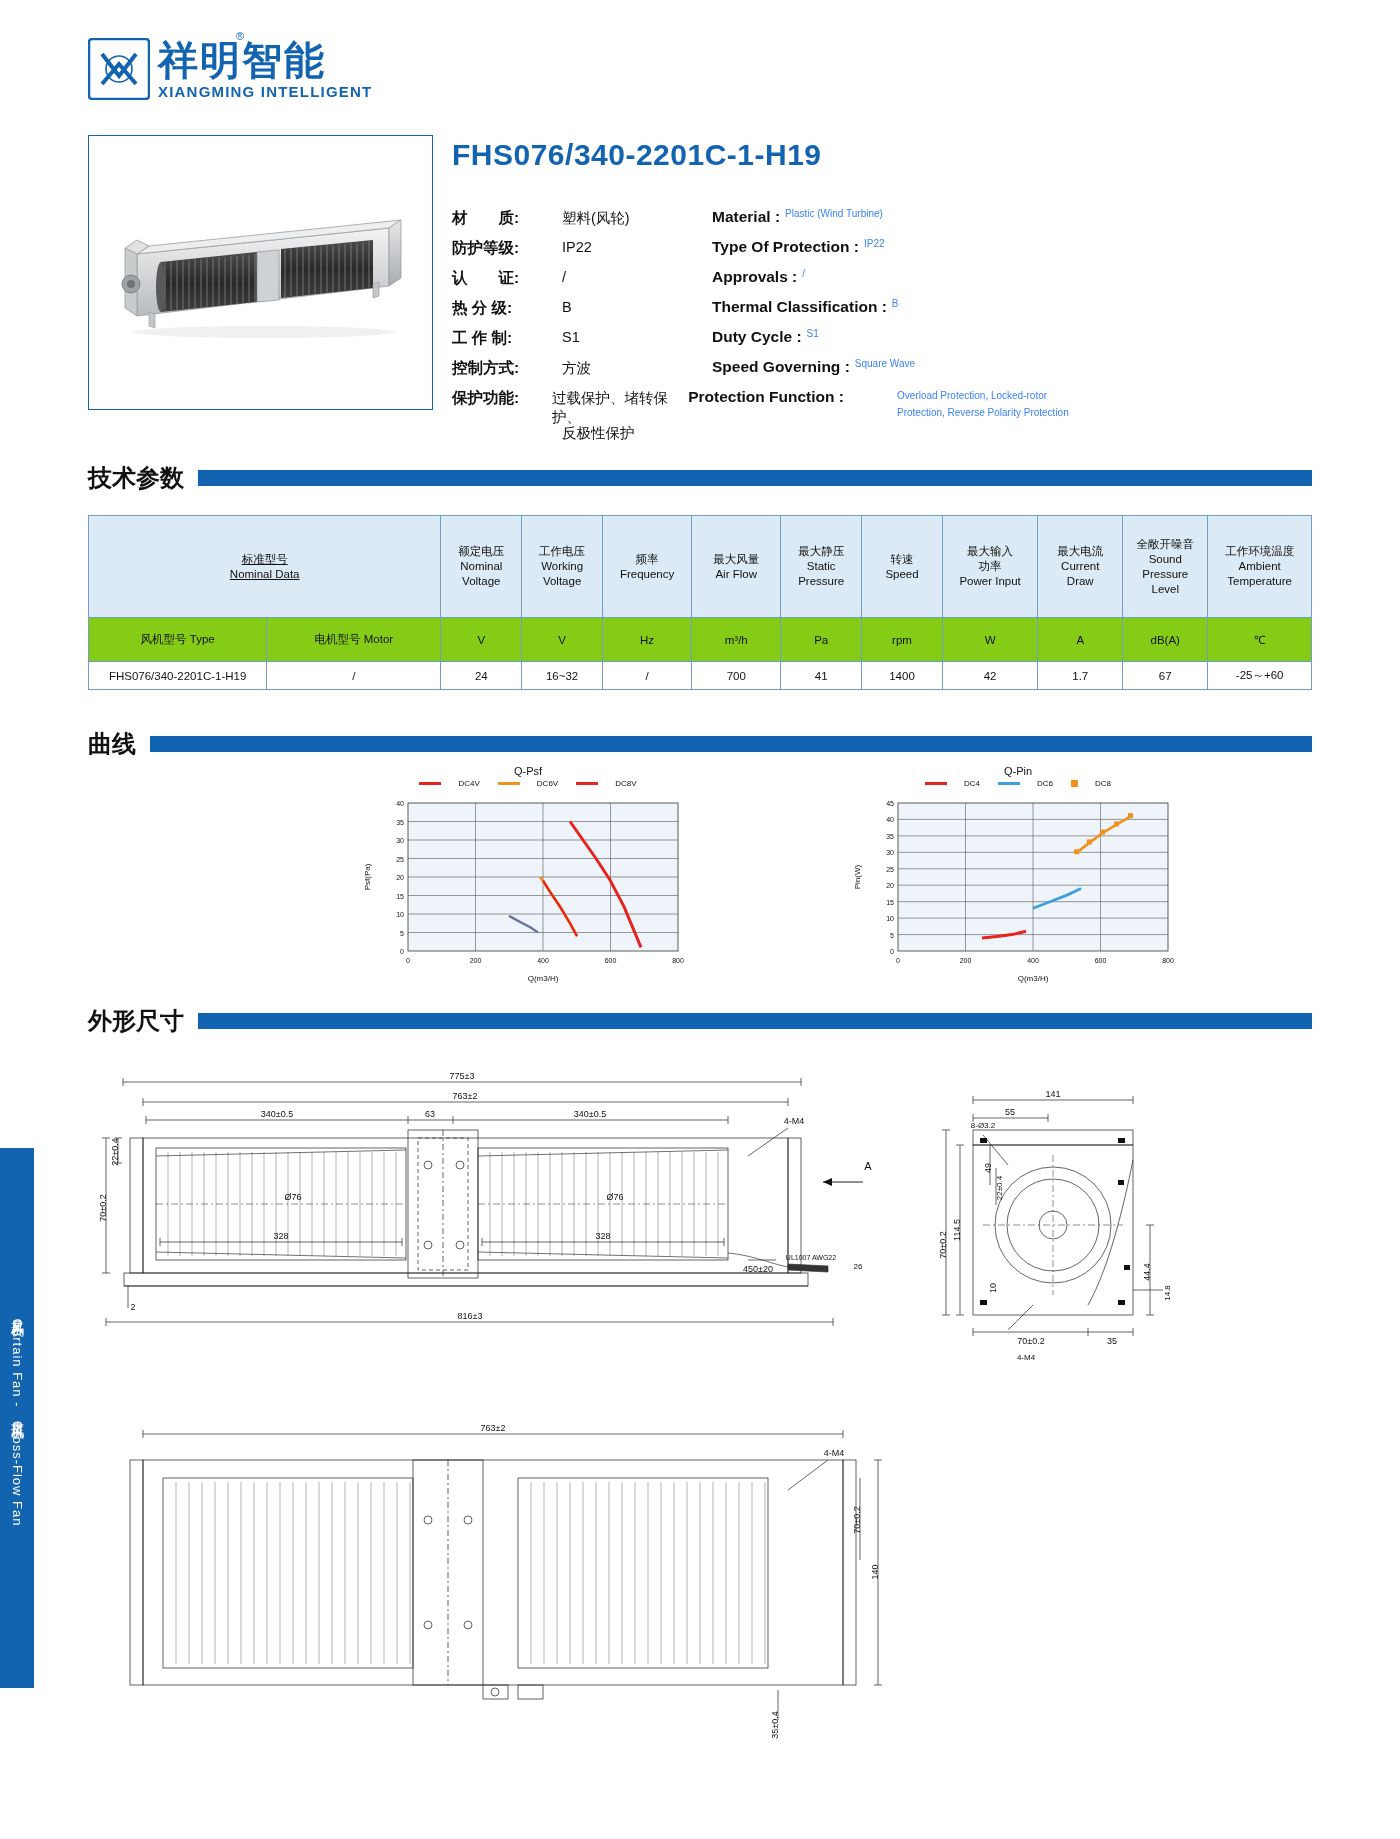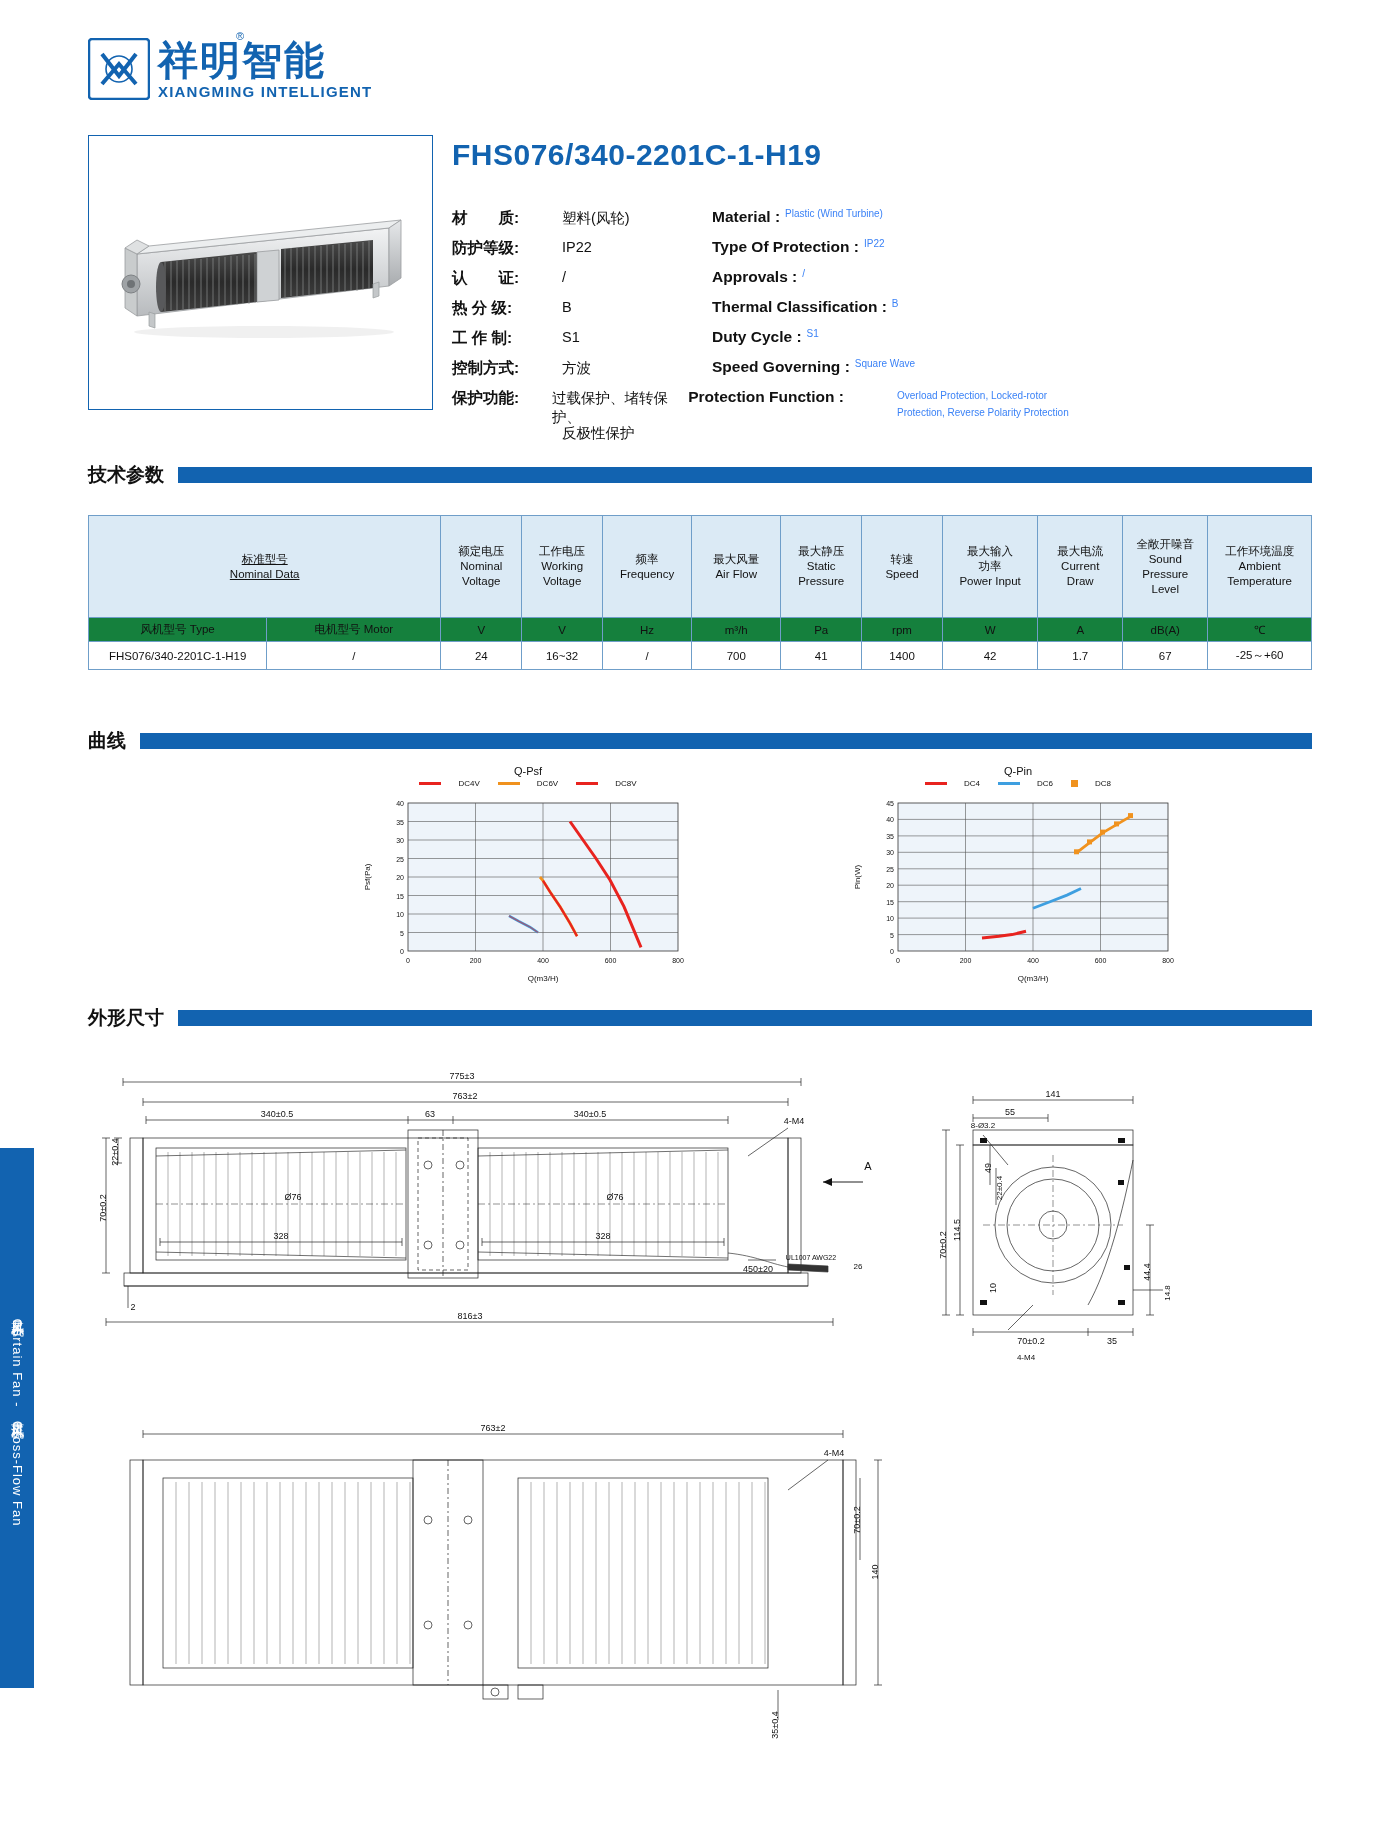--- a/index.html
+++ b/index.html
@@ -82,21 +82,21 @@
   .cn-sub {
     position:absolute; left:562px; top:424px;
     font-size:14.5px; color:#111;
   }
   
   .sec-head {
     position:absolute; left:88px;
     display:flex; align-items:center; width:1224px;
   }
   .sec-head .t {
-    font-size:19px; font-weight:bold; color:#111;
+    font-size:24px; font-weight:bold; color:#111;
     white-space:nowrap; padding-right:14px;
   }
   .sec-head .bar {
     flex:1; height:16px; background:#1263b0;
   }
   
   .tech-table {
     position:absolute; left:88px; top:515px;
     width:1224px;
     border-collapse:collapse;
@@ -108,21 +108,21 @@
     text-align:center;
     vertical-align:middle;
     padding:3px 2px;
     font-weight:normal;
   }
   .tech-table thead td {
     background:#dbeaf5;
     height:102px;
     line-height:15px;
   }
-  .tech-table .unit-row td { height:24px; background:#15803d;margin-top:12px; }
+  .tech-table .unit-row td { height:44px; background:#84cc16;margin-top:12px; }
   .tech-table .data-row td { height:28px; background:#fff; }
   .nominal-cell { line-height:22px;text-decoration:underline; }
   
   .charts-area { position:absolute; left:88px; top:765px; width:1224px; height:235px; }
   .chart-box { position:absolute; top:0; width:480px; height:235px; }
   .chart-box.left { left:200px; }
   .chart-box.right { left:690px; }
   .chart-title {
     text-align:center; font-size:11px; color:#111; margin-bottom:2px;
   }

